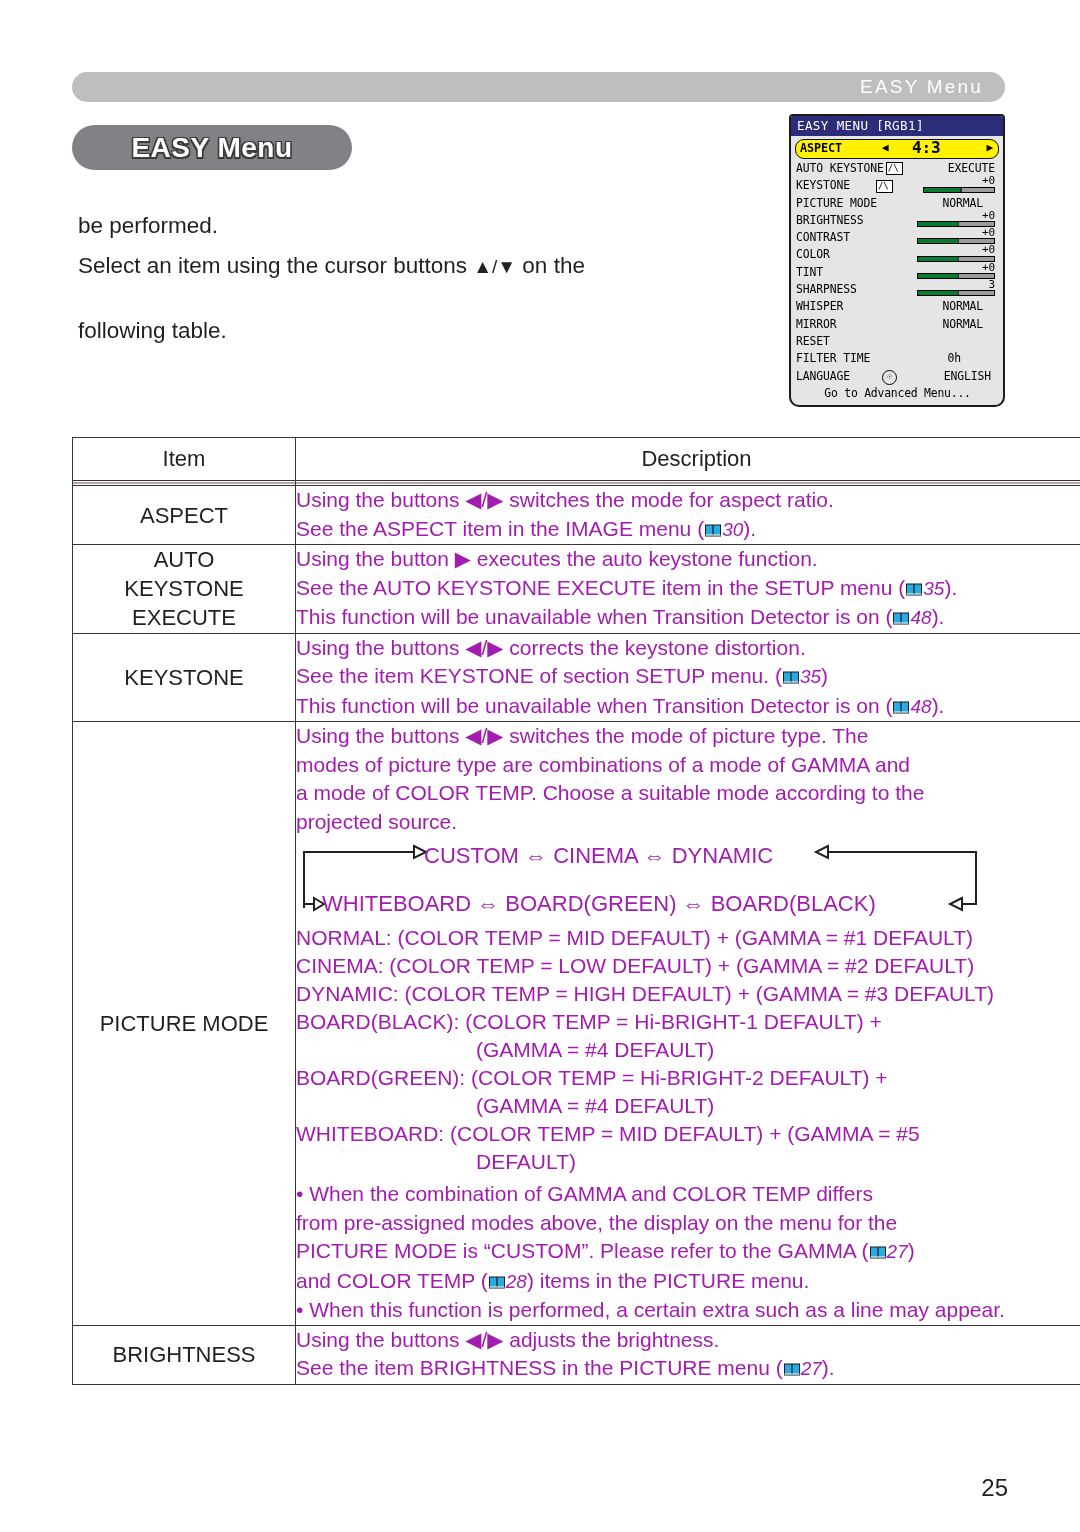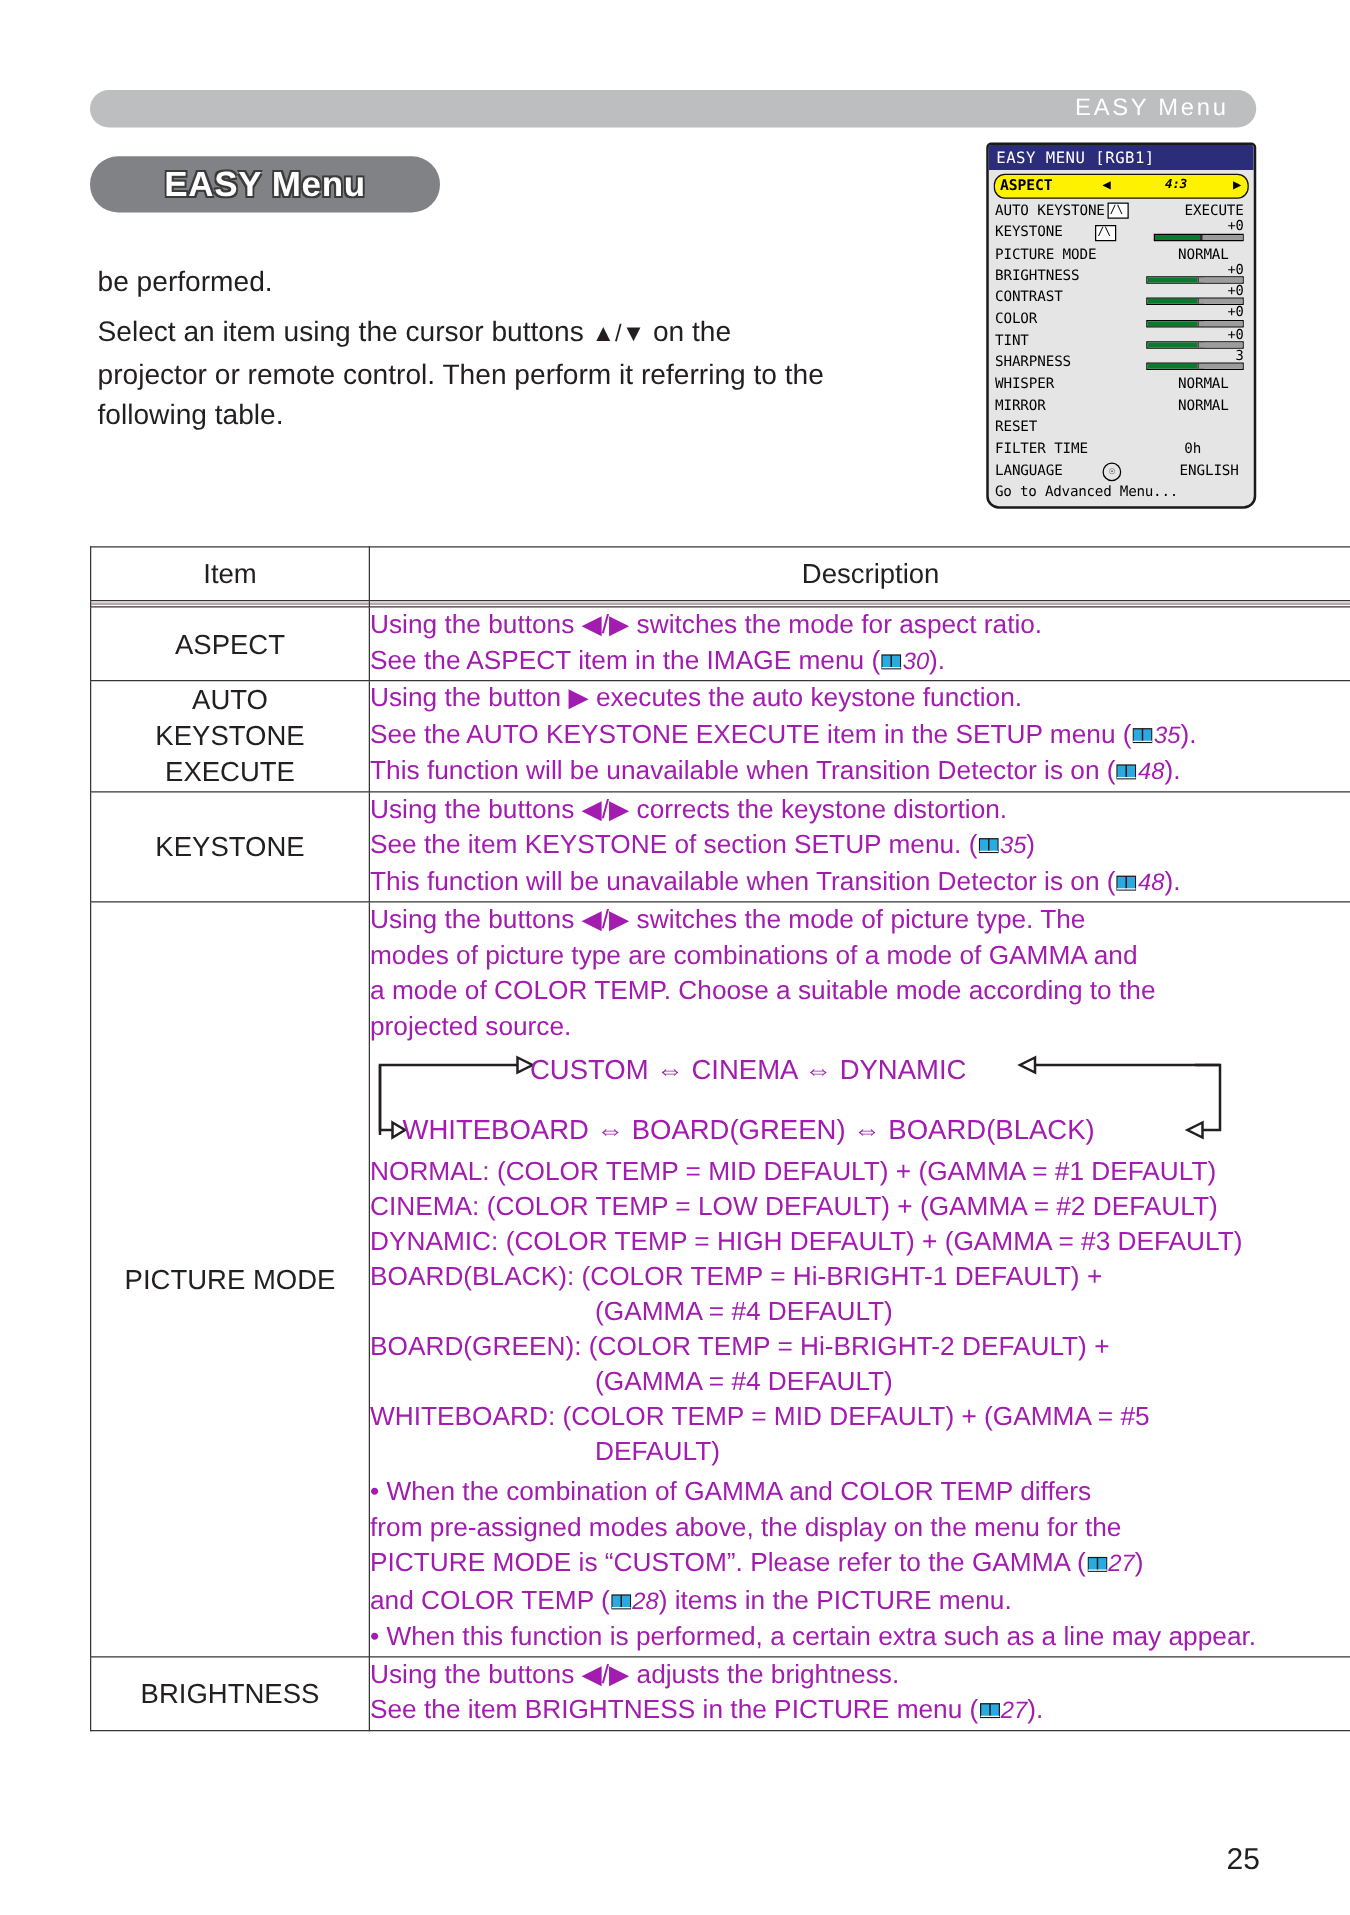--- a/index.html
+++ b/index.html
@@ -69,21 +69,21 @@
     height:18px;line-height:16px;margin:0 0 1px -1px;padding-left:4px;
     font-weight:bold;
   }
   .osd-lbl{display:inline-block;}
   .osd-row.sel .osd-lbl{font-size:11.8px;}
   .osd-val{
     position:absolute;right:4px;top:0;font-size:11.4px;
   }
   .osd-arrow-l{position:absolute;left:86px;top:0;font-size:11px;}
   .osd-arrow-r{position:absolute;right:5px;top:0;font-size:11px;}
-  .osd-aspval{position:absolute;left:136px;top:0;font-size:10px;font-weight:bold;font-style:italic;}
+  .osd-aspval{position:absolute;left:116px;top:0;font-size:16px;font-weight:bold;}
 
   .key-ico{
     display:inline-block;width:15px;height:11px;border:1px solid #000;
     position:relative;vertical-align:middle;margin:0 2px;
     background:#fff;
   }
   .key-ico:before{
     content:"";position:absolute;left:2px;bottom:1px;
     width:0;height:0;border-left:5px solid transparent;
     border-right:5px solid transparent;border-bottom:7px solid #fff;
@@ -96,21 +96,21 @@
     position:absolute;right:4px;bottom:2px;width:78px;height:6px;
     border:1px solid #000;background:#ffffff;box-sizing:border-box;
   }
   .bar .fill{position:absolute;left:0;top:0;bottom:0;background:#0a7a2f;}
   .bar .mark{position:absolute;top:0;bottom:0;width:5px;background:#3a2b2b;}
   .bar .rest{position:absolute;top:0;bottom:0;right:0;background:#9c9c9c;}
 
   .osd-num{position:absolute;right:4px;top:-5px;font-size:11px;}
 
   .osd-foot{
-    font-size:11.4px;text-align:left;color:#000;margin-top:1px;
+    font-size:11.4px;text-align:center;color:#000;margin-top:1px;
     letter-spacing:-0.2px;
   }
   .lang-ico{
     display:inline-block;width:13px;height:13px;border:1.2px solid #000;
     border-radius:50%;font-size:8px;line-height:12px;text-align:center;
     vertical-align:middle;
   }
 
   
   table.main{
@@ -185,21 +185,21 @@
   <span class="badge-text">EASY Menu</span>
 </div>
 
 <div class="intro">
   <p>
     <br>
     <span>be performed.</span>
   </p>
   <p>
     <span>Select an item using the cursor buttons </span><span class="sym">▲/▼</span><span> on the</span><br>
-    <span>projector or remote control. Then perform it referring to the</span><br>
+    <br>
     <span>following table.</span>
   </p>
 </div>
 
 <div class="osd">
   <div class="osd-title">EASY MENU [RGB1]</div>
   <div class="osd-body">
 
     <div class="osd-row sel">
       <span class="osd-lbl">ASPECT</span>

